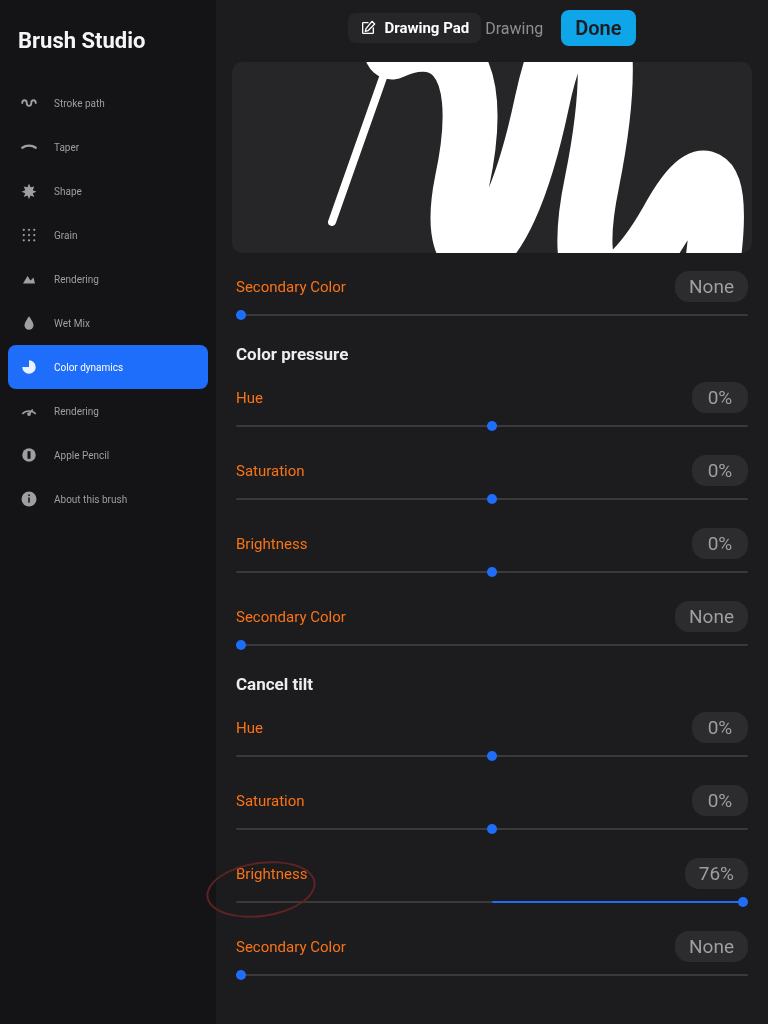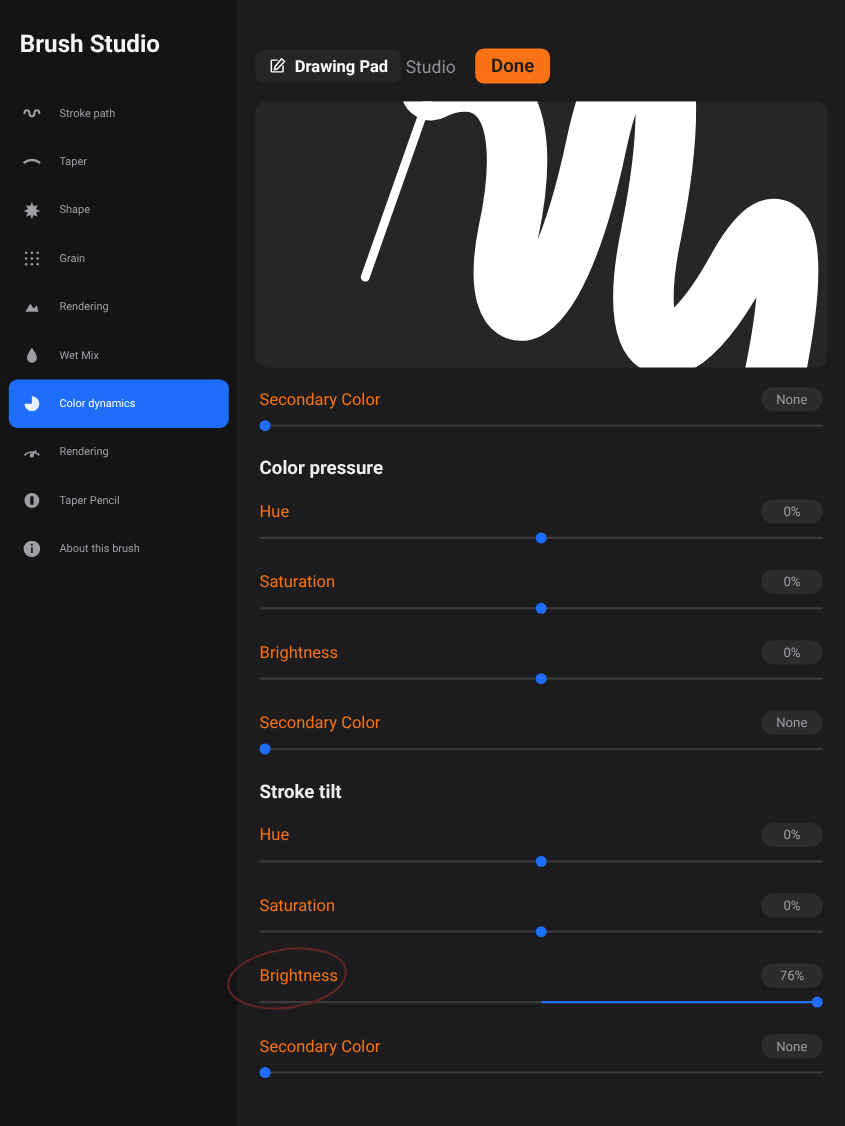--- a/index.html
+++ b/index.html
@@ -10,37 +10,37 @@
   .sidebar { width: 230px; background: #141416; display: flex; flex-direction: column; padding: 8px 0 0 0; }
   .sidebar-title { font-size: 22px; font-weight: 700; color: #f5f5f7; padding: 20px 18px 28px 18px; }
   .sidebar-items { display: flex; flex-direction: column; padding: 0 8px; }
   .sidebar-item { display: flex; align-items: center; gap: 16px; padding: 13px 12px; border-radius: 8px; color: #9e9ea3; font-size: 10px; cursor: pointer; }
   .sidebar-item.active { background: #1f6dfb; color: #fff; }
   .sidebar-item .icon { width: 18px; height: 18px; display: flex; align-items: center; justify-content: center; flex-shrink: 0; }
   .sidebar-item .icon svg { width: 18px; height: 18px; }
 
   
   .main { flex: 1; background: #1c1c1e; display: flex; flex-direction: column; padding: 0 10px 0 10px; position: relative; }
-  .topbar { display: flex; align-items: center; justify-content: flex-start; padding: 10px 6px 10px 6px; margin-top: 34px; }
+  .topbar { display: flex; align-items: center; justify-content: center; padding: 10px 6px 10px 6px; }
   .topbar-left { display: flex; align-items: center; gap: 8px; background: #262628; padding: 6px 12px; border-radius: 8px; }
   .topbar-left .icon { width: 16px; height: 16px; display: flex; align-items: center; justify-content: center; }
   .topbar-left .label { font-weight: 700; font-size: 15px; color: #fff; }
   .topbar-right { display: flex; align-items: center; gap: 14px; }
   .btn-cancel { color: #8e8e93; font-size: 16px; cursor: pointer; padding: 6px 4px; }
-  .btn-done { background: #f97316; color: #1c1c1e; font-weight: 600; font-size: 17px; padding: 6px 14px; border-radius: 8px; cursor: pointer; }
+  .btn-done { background: #0ea5e9; color: #1c1c1e; font-weight: 600; font-size: 20px; padding: 6px 14px; border-radius: 8px; cursor: pointer; }
 
   .preview { background: #262628; border-radius: 10px; margin: 6px 6px 18px 6px; height: 245px; overflow: hidden; display: flex; align-items: flex-start; justify-content: center; }
   .preview svg { display: block; }
 
   .content { padding: 0 10px 20px 10px; display: flex; flex-direction: column; }
 
   .slider-row { display: flex; flex-direction: column; gap: 6px; margin-bottom: 22px; position: relative; }
   .slider-head { display: flex; justify-content: space-between; align-items: center; }
   .slider-label { font-size: 15px; color: #f97316; }
-  .slider-value { font-size: 12px; color: #9e9ea3; background: #2c2c2e; padding: 4px 14px; border-radius: 14px; min-width: 56px; text-align: center; }
+  .slider-value { font-size: 19px; color: #9e9ea3; background: #2c2c2e; padding: 4px 14px; border-radius: 14px; min-width: 56px; text-align: center; }
   .slider-track { position: relative; height: 14px; }
   .track-bg { position: absolute; left: 0; right: 0; top: 6px; height: 2px; background: #3a3a3c; border-radius: 2px; }
   .track-fill { position: absolute; top: 6px; height: 2px; background: #1f6dfb; border-radius: 2px; }
   .thumb { position: absolute; top: 50%; transform: translate(-50%, -50%); width: 10px; height: 10px; background: #1f6dfb; border-radius: 50%; }
 
   .section-title { font-size: 17px; font-weight: 700; color: #ededf0; margin: 0 0 18px 0; }
 
   
   .annotation { position: absolute; border: 2px solid #5e2323; border-radius: 50%; pointer-events: none; transform: rotate(-8deg); }
 
@@ -136,21 +136,21 @@
         <span>Rendering</span>
       </div>
 
       <div class="sidebar-item">
         <span class="icon">
           <svg viewBox="0 0 24 24" fill="currentColor">
               <circle cx="12" cy="12" r="9"></circle>
               <rect x="10" y="7" width="4" height="10" fill="#141416"></rect>
             </svg>
         </span>
-        <span>Taper Pencil</span>
+        <span>Apple Pencil</span>
       </div>
 
 
       <div class="sidebar-item">
         <span class="icon">
           <svg viewBox="0 0 24 24" fill="currentColor">
               <circle cx="12" cy="12" r="10"></circle>
               <rect x="11" y="10" width="2" height="7" fill="#141416"></rect>
               <circle cx="12" cy="7" r="1.2" fill="#141416"></circle>
             </svg>
@@ -167,21 +167,21 @@
       <div class="topbar-left">
         <span class="icon">
           <svg viewBox="0 0 24 24" fill="none" stroke="#fff" stroke-width="2" stroke-linecap="round" stroke-linejoin="round">
               <path d="M12 4 H5 a1 1 0 0 0 -1 1 v14 a1 1 0 0 0 1 1 h14 a1 1 0 0 0 1 -1 v-7"></path>
               <path d="M18 2 l4 4 L12 16 l-4 1 1-4 Z"></path>
             </svg>
         </span>
         <span class="label">Drawing Pad</span>
       </div>
       <div class="topbar-right">
-        <div class="btn-cancel">Studio</div>
+        <div class="btn-cancel">Drawing</div>
         <div class="btn-done">Done</div>
       </div>
     </div>
 
     <div class="preview">
       <svg viewBox="0 0 520 260" width="520" height="260">
         <path d="M100 160 L160 -10" stroke="#fff" stroke-width="8" stroke-linecap="round" fill="none"></path>
         <path d="M160 -10 C 200 -30, 260 -20, 230 120 C 210 220, 270 230, 310 40 C 340 -100, 400 -80, 360 120 C 335 240, 380 260, 440 150 C 480 80, 500 120, 470 260" stroke="#fff" stroke-width="55" stroke-linecap="round" stroke-linejoin="round" fill="none"></path>
       </svg>
     </div>
@@ -240,21 +240,21 @@
           <div class="slider-label">Secondary Color</div>
           <div class="slider-value">None</div>
         </div>
         <div class="slider-track">
           <div class="track-bg"></div>
           <div class="track-fill" style="left:0%; width:1%;"></div>
           <div class="thumb" style="left:1%;"></div>
         </div>
       </div>
 
-      <div class="section-title">Stroke tilt</div>
+      <div class="section-title">Cancel tilt</div>
 
       <div class="slider-row">
         <div class="slider-head">
           <div class="slider-label">Hue</div>
           <div class="slider-value">0%</div>
         </div>
         <div class="slider-track">
           <div class="track-bg"></div>
           <div class="thumb" style="left:50%;"></div>
         </div>

